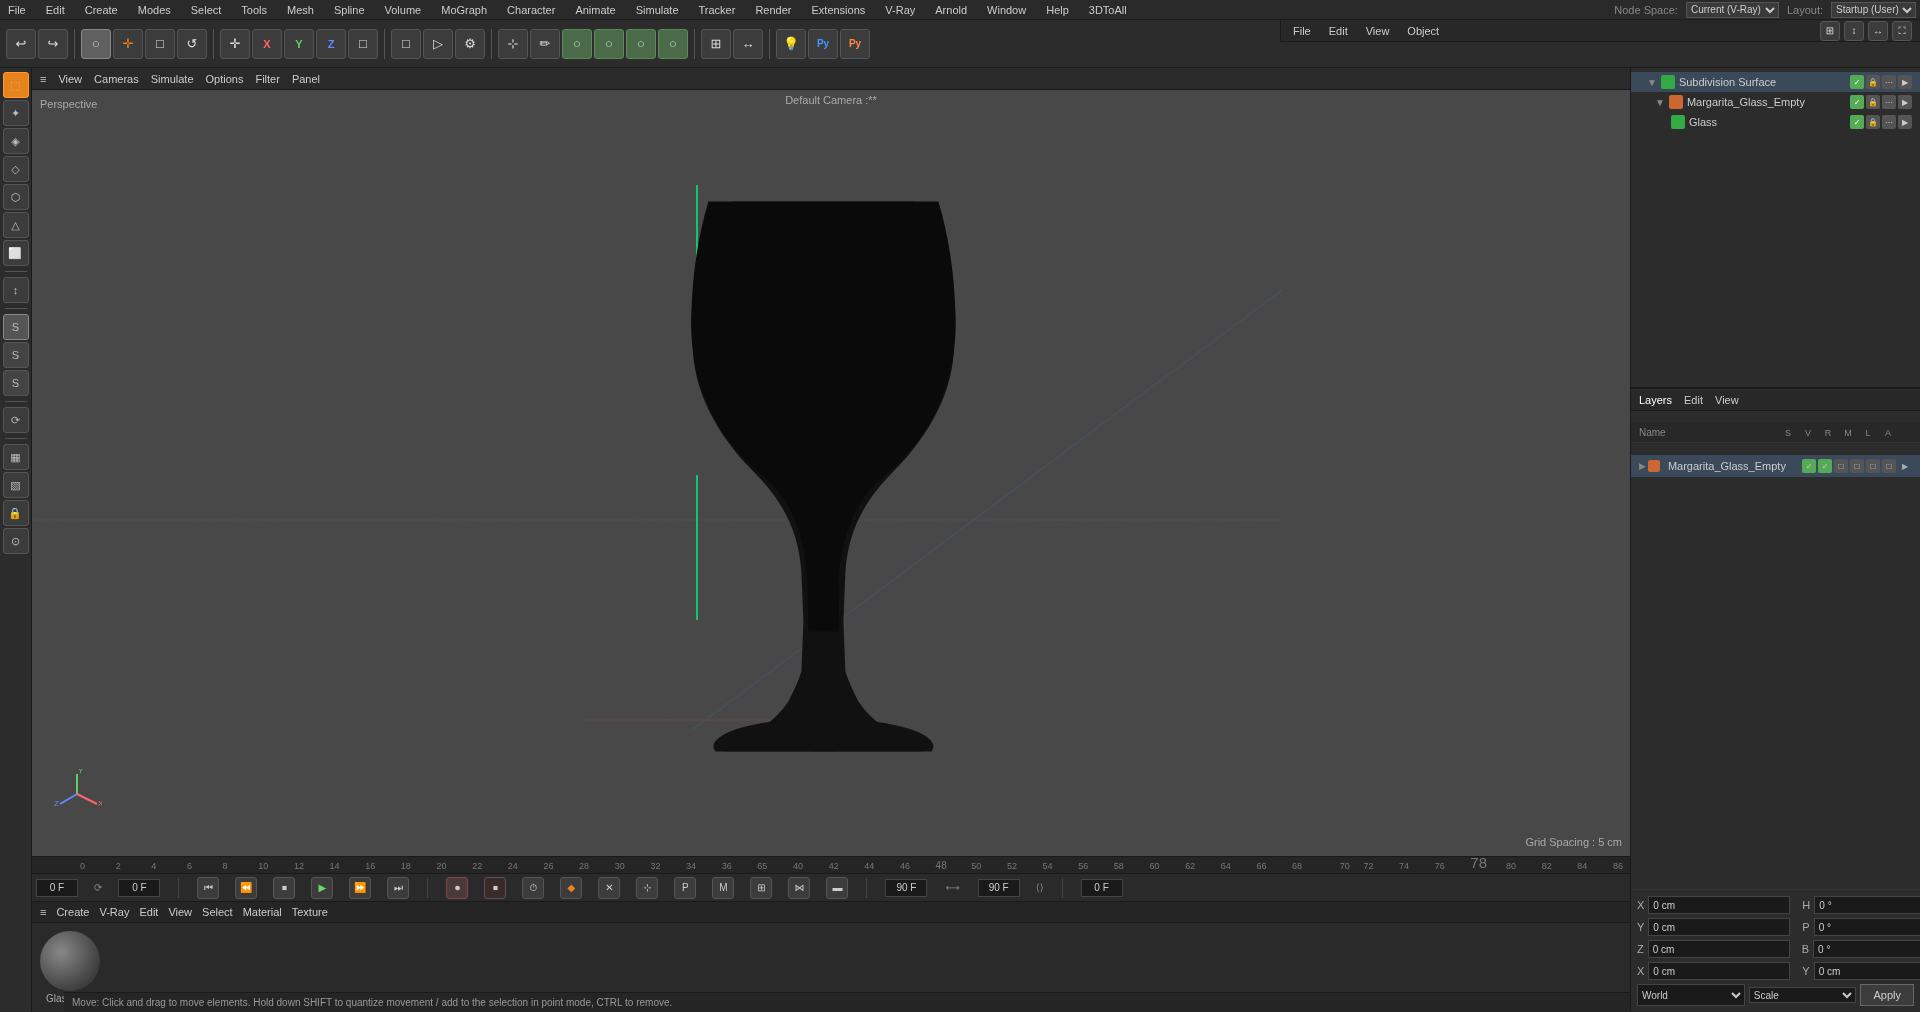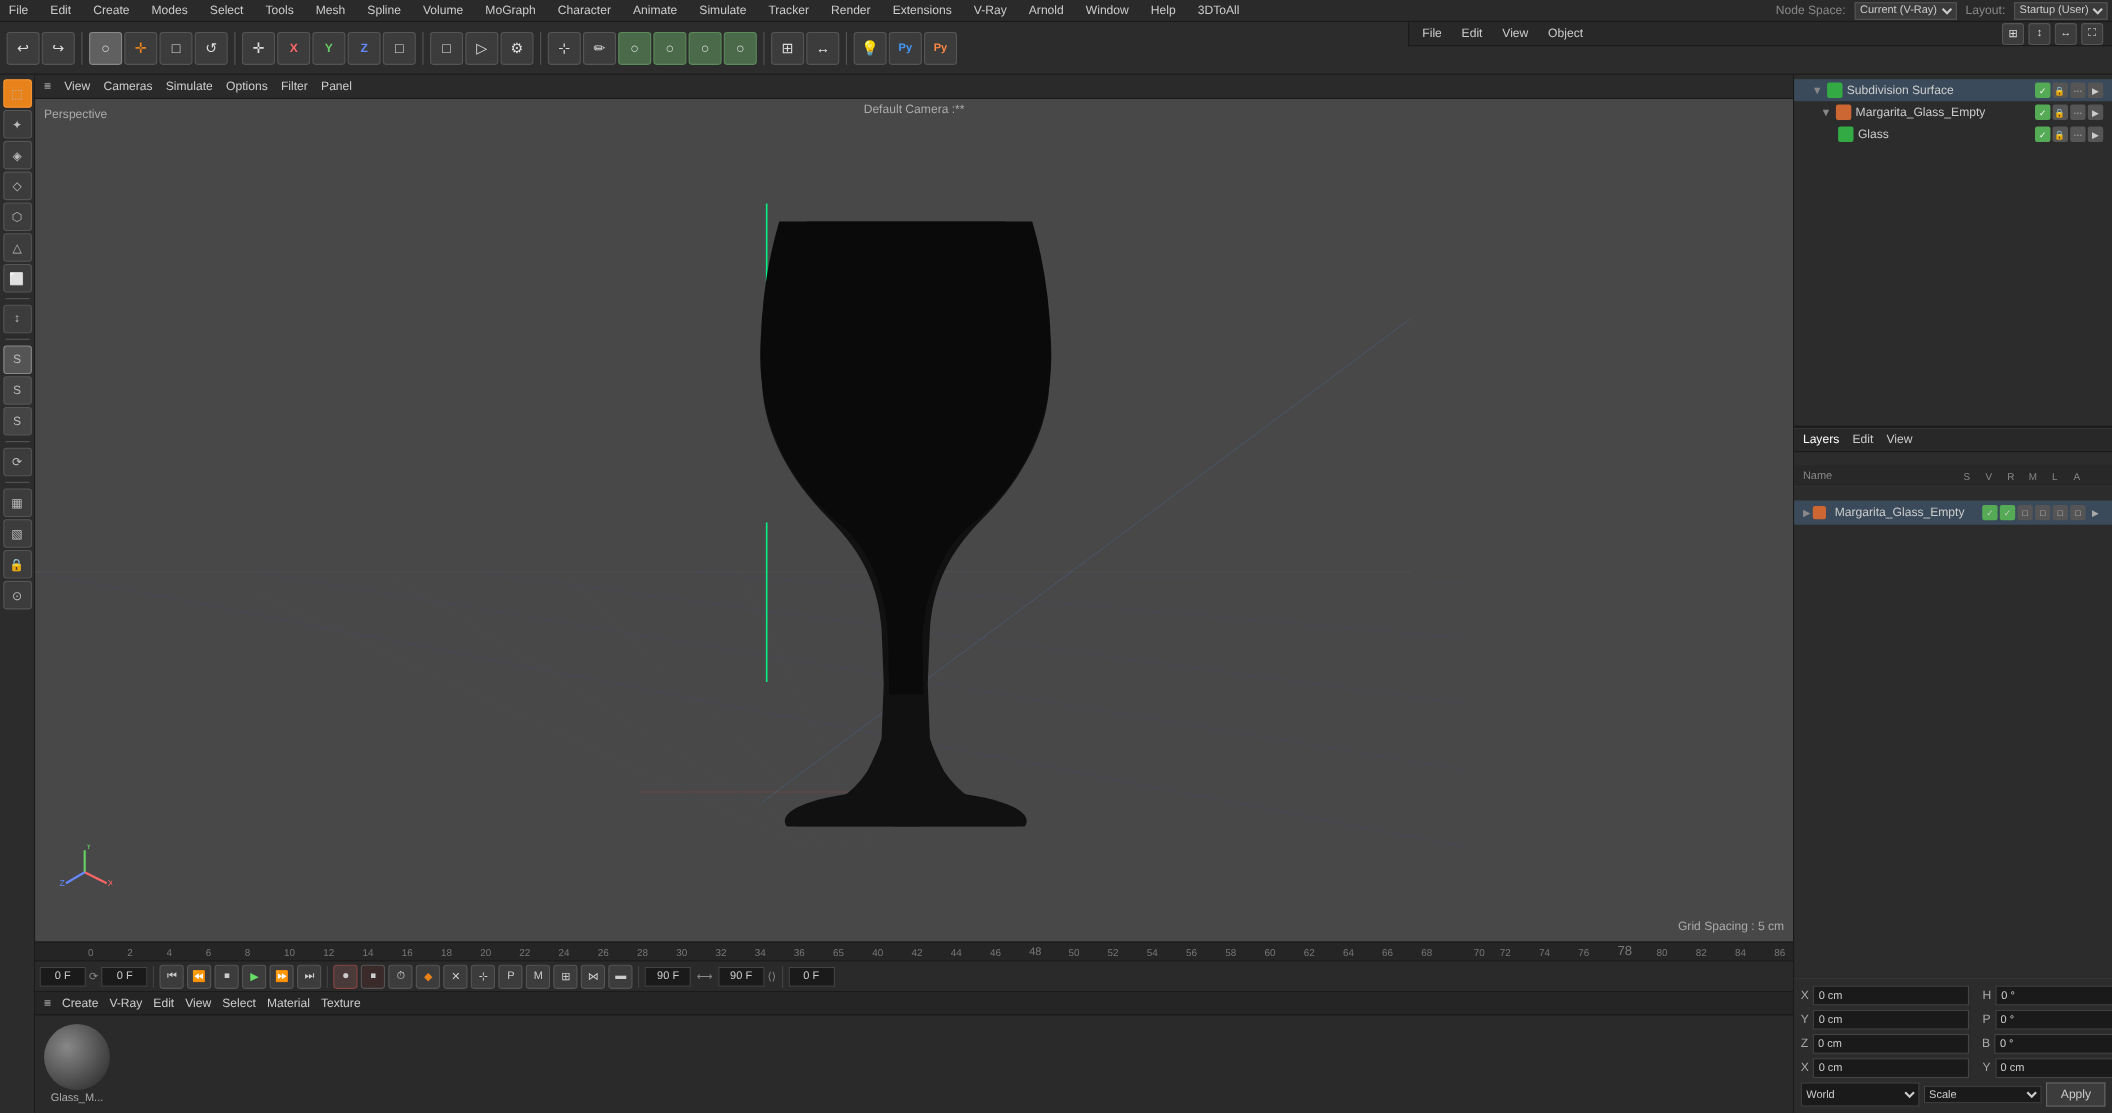--- a/index.html
+++ b/index.html
@@ -337,31 +337,31 @@
             <span style="position:absolute;left:66.7%;font-size:9px;color:#777;bottom:2px;">58</span>
             <span style="position:absolute;left:69%;font-size:9px;color:#777;bottom:2px;">60</span>
             <span style="position:absolute;left:71.3%;font-size:9px;color:#777;bottom:2px;">62</span>
             <span style="position:absolute;left:73.6%;font-size:9px;color:#777;bottom:2px;">64</span>
             <span style="position:absolute;left:75.9%;font-size:9px;color:#777;bottom:2px;">66</span>
             <span style="position:absolute;left:78.2%;font-size:9px;color:#777;bottom:2px;">68</span>
             <span style="position:absolute;left:80.5%;font-size:9px;color:#777;bottom:2px;margin-left:12px;">70</span>
             <span style="position:absolute;left:82.8%;font-size:9px;color:#777;bottom:2px;">72</span>
             <span style="position:absolute;left:85.1%;font-size:9px;color:#777;bottom:2px;">74</span>
             <span style="position:absolute;left:87.4%;font-size:9px;color:#777;bottom:2px;">76</span>
-            <span style="position:absolute;left:89.7%;font-size:12px;color:#777;bottom:2px;">78</span>
+            <span style="position:absolute;left:89.7%;font-size:15px;color:#777;bottom:2px;">78</span>
             <span style="position:absolute;left:92%;font-size:9px;color:#777;bottom:2px;">80</span>
             <span style="position:absolute;left:94.3%;font-size:9px;color:#777;bottom:2px;">82</span>
             <span style="position:absolute;left:96.6%;font-size:9px;color:#777;bottom:2px;">84</span>
             <span style="position:absolute;left:98.9%;font-size:9px;color:#777;bottom:2px;">86</span>
           </div>
         </div>
       </div>
     </div>
 
-    <div id="timeline-controls" style="height:28px;background:#2a2a2a;display:flex;align-items:center;padding:0 4px;gap:3px;border-bottom:1px solid #1a1a1a;">
+    <div id="timeline-controls" style="height:28px;background:#2a2a2a;display:flex;align-items:center;padding:0 4px;gap:16px;border-bottom:1px solid #1a1a1a;">
       <input class="tc-input" style="width: 42px;" value="0 F">
       <span style="color:#888;font-size:10px;">⟳</span>
       <input class="tc-input" style="width: 42px;" value="0 F">
       <div class="tc-separator"></div>
 
       <div class="tc-btn">⏮</div>
       <div class="tc-btn">⏪</div>
       <div class="tc-btn">⏹</div>
       <div class="tc-btn" style="color:#66dd66;">▶</div>
       <div class="tc-btn">⏩</div>
@@ -404,20 +404,23 @@
       </div>
 
       <div id="mat-content" style="display:flex;align-items:flex-start;padding:8px;gap:6px;flex:1;">
         <div style="display:flex;flex-direction:column;align-items:center;">
           <div class="mat-sphere"></div>
           <span class="mat-label">Glass_M...</span>
         </div>
       </div>
     </div>
 
+    <div id="status-bar" style="height:20px;background:#252525;display:flex;align-items:center;padding:0 8px;border-top:1px solid #1a1a1a;">
+      <span id="status-text">Move: Click and drag to move elements. Hold down SHIFT to quantize movement / add to the selection in point mode, CTRL to remove.</span>
+    </div>
   </div>
 
   <div id="right-panel" style="width:290px;background:#2c2c2c;display:flex;flex-direction:column;border-left:1px solid #1a1a1a;flex-shrink:0;">
 
     <div id="object-panel" style="flex:1;border-bottom:1px solid #1a1a1a;overflow:hidden;max-height:320px;">
 
       <div id="scene-hierarchy" style="padding:4px 0;">
 
         <div class="hierarchy-item selected">
           <div style="margin-left:8px;display:flex;align-items:center;gap:4px;flex:1;">

